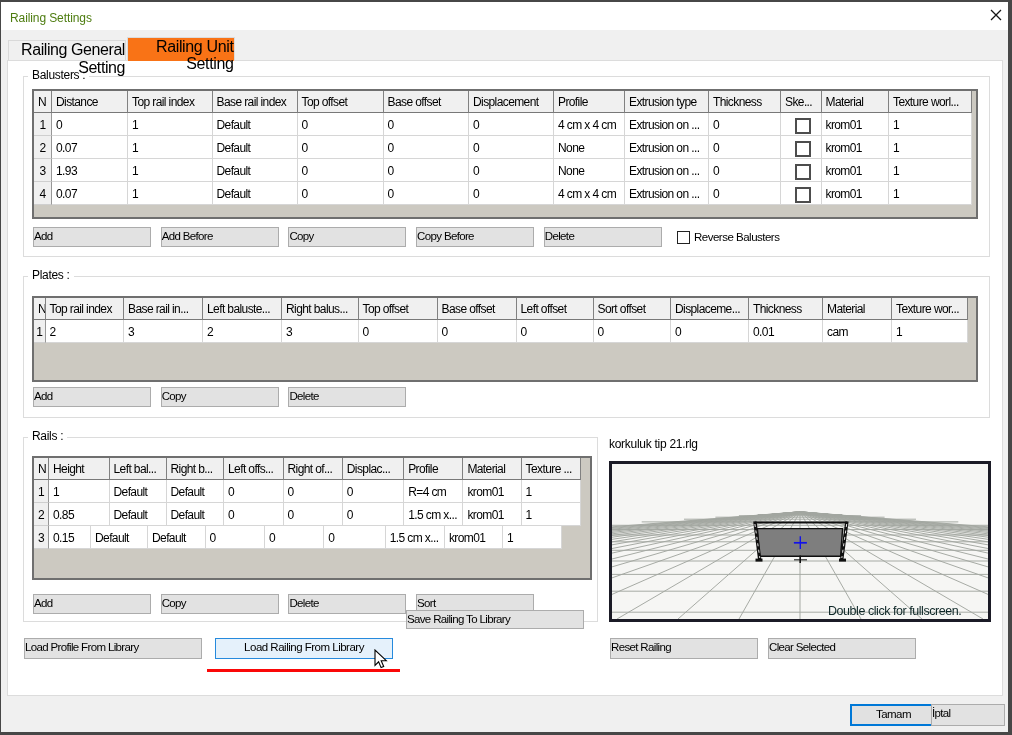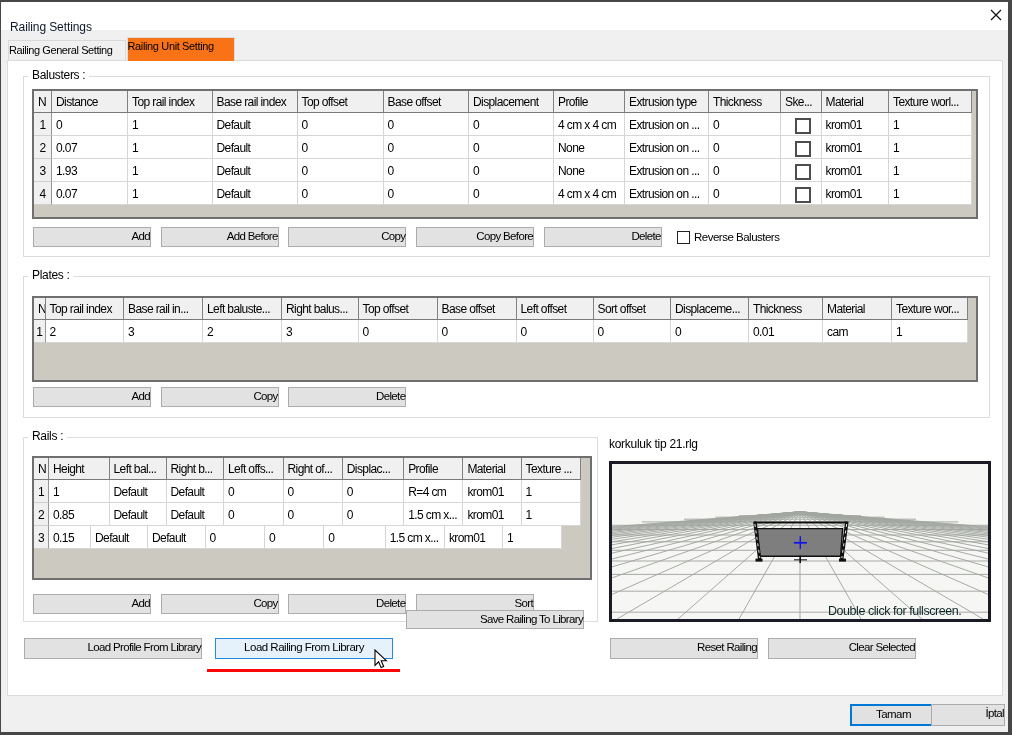--- a/index.html
+++ b/index.html
@@ -1,32 +1,32 @@
 <!DOCTYPE html>
 <html><head><meta charset="utf-8"><style>
 *{margin:0;padding:0;box-sizing:border-box}
 html,body{width:1012px;height:735px}
 body{position:relative;background:#f0f0f0;font-family:"Liberation Sans",sans-serif;overflow:hidden}
 .titlebar{position:absolute;left:1px;top:2px;width:1008px;height:28px;background:#fff}
-.title{position:absolute;left:10px;top:20px;font-size:12px;letter-spacing:-0.1px;color:#0f172a}
+.title{position:absolute;left:10px;top:11px;font-size:12px;letter-spacing:-0.1px;color:#4d7c0f}
 .frame{position:absolute;background:#474747}
-.tab{position:absolute;font-size:11px;letter-spacing:-0.55px;text-align:left;color:#000}
+.tab{position:absolute;font-size:16px;letter-spacing:-0.55px;text-align:right;color:#000}
 .page{position:absolute;left:7px;top:60px;width:996px;height:636px;background:#fff;border:1px solid #dcdcdc}
 .grp{position:absolute;border:1px solid #dcdcdc}
 .glab{position:absolute;background:#fff;padding:0 4px;font-size:12px;letter-spacing:-0.3px;height:15px;line-height:15px}
 .tbl{position:absolute;border:2px solid #6f6f6f;background:#ccc9c1}
 .hrow{display:flex;height:22px}
 .row{display:flex;height:23px}
 .c{flex:none;overflow:hidden;white-space:nowrap;font-size:12px;letter-spacing:-0.6px;padding-left:4px}
 .h{background:#f0f0f0;border-right:1px solid #818181;border-bottom:1px solid #787878;line-height:23px}
 .d{background:#fff;border-right:1px solid #d6d6d6;border-bottom:1px solid #d6d6d6;line-height:24px}
 .n{background:#f0f0f0;border-right:1px solid #979797;border-bottom:1px solid #cfcfcf;text-align:center;padding:0;line-height:24px}
 .cbcell{padding:0;display:flex;align-items:center;justify-content:center}
 .cb16{width:16px;height:16px;border:2px solid #4d4d4d;background:#fff;margin-left:5px;position:relative;top:1.5px}
-.btn{position:absolute;background:#e2e2e2;border:1px solid #acacac;font-size:11.5px;letter-spacing:-0.65px;text-align:right;line-height:17px;color:#000}
+.btn{position:absolute;background:#e2e2e2;border:1px solid #acacac;font-size:11.5px;letter-spacing:-0.65px;text-align:left;line-height:17px;color:#000}
 .btnhl{position:absolute;background:#e5f1fb;border:1px solid #268add;font-size:11.5px;letter-spacing:-0.5px;text-align:center;line-height:17px;color:#000}
 .btnok{position:absolute;background:#e1e1e1;border:2px solid #0078d7;font-size:11.5px;letter-spacing:-0.5px;text-align:center;line-height:16px;color:#000}
 .cb13{position:absolute;width:13px;height:13px;border:1px solid #222;background:#fff}
 .lab{position:absolute;font-size:11.5px;letter-spacing:-0.5px;color:#000}
 .prev{position:absolute;left:609px;top:461px;width:382px;height:161px;border:3px solid #1b1b26;background:#f6f6f4}
 </style></head><body>
 <div class="titlebar"></div>
 <div class="title">Railing Settings</div>
 <svg width="12" height="12" viewBox="0 0 12 12" style="position:absolute;left:990px;top:9px">
     <path d="M1,1 L11,11 M11,1 L1,11" stroke="#141414" stroke-width="1.25"></path>

